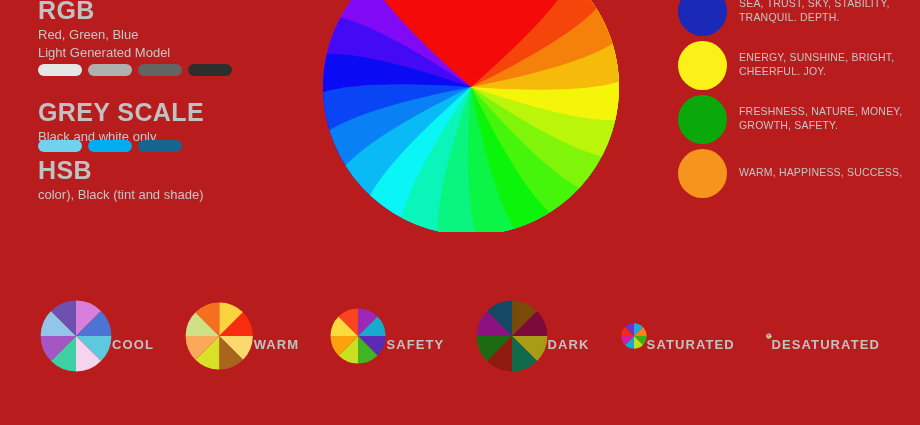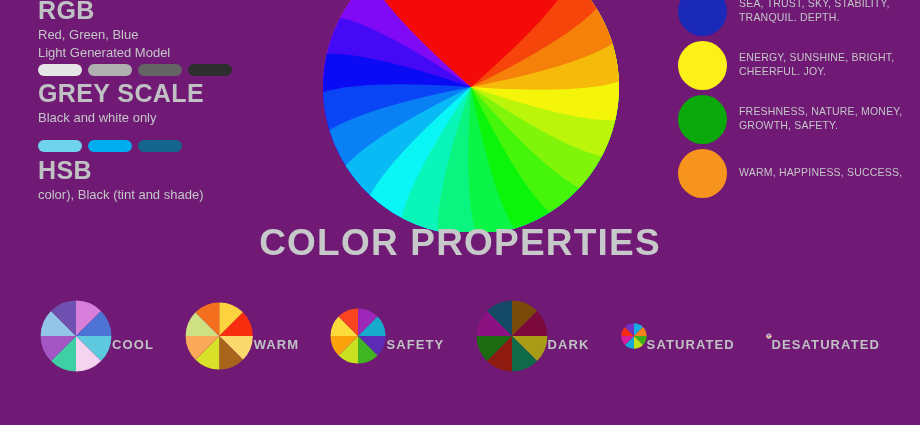--- a/index.html
+++ b/index.html
@@ -8,21 +8,21 @@
     padding: 0;
     background: #ffffff;
   }
   body {
     font-family: "Liberation Sans", sans-serif;
   }
   #canvas {
     position: relative;
     width: 920px;
     height: 425px;
-    background: #701a75;
+    background: #b91c1c;
     overflow: hidden;
   }
 
   
   .left-col {
     position: absolute;
     left: 38px;
     top: 0px;
     width: 230px;
   }
@@ -53,21 +53,21 @@
   .swatch {
     height: 12px;
     border-radius: 6px;
   }
 
   
   .blk-rgb { position: absolute; left: 0; top: -2px; }
   
   .row-grey { position: absolute; left: 0; top: 64px; }
   .row-grey .swatch { width: 44px; }
-  .blk-grey { position: absolute; left: 0; top: 81px; }
+  .blk-grey { position: absolute; left: 0; top: 100px; }
   
   .row-hsb { position: absolute; left: 0; top: 140px; }
   .row-hsb .swatch { width: 44px; }
   .blk-hsb { position: absolute; left: 0; top: 158px; }
 
   
   .spiral-wrap {
     position: absolute;
     left: 276px;
     top: -58px;
@@ -236,21 +236,20 @@
       </div>
     </div>
     <div class="meaning-row">
       <div class="meaning-dot" style="background: rgb(247, 148, 29);"></div>
       <div class="meaning-text">
         <div>WARM, HAPPINESS, SUCCESS,</div>
       </div>
     </div>
   </div>
 
-  <div class="section-title">COLOR PROPERTIES</div>
 
   <div class="wheels" id="wheels">
       <div class="wheel-item">
         <svg class="wheel-svg" width="112" height="112" viewBox="0 0 112 112">
           <path d="M 56 56 L 56 1 A 55 55 0 0 1 94.89087296526012 17.109127034739892 Z" fill="#d87edb"></path>
           <path d="M 56 56 L 94.89087296526012 17.109127034739892 A 55 55 0 0 1 111 56 Z" fill="#4d73d4"></path>
           <path d="M 56 56 L 111 56 A 55 55 0 0 1 94.89087296526012 94.89087296526012 Z" fill="#5ec8de"></path>
           <path d="M 56 56 L 94.89087296526012 94.89087296526012 A 55 55 0 0 1 56 111 Z" fill="#f4d4ef"></path>
           <path d="M 56 56 L 56 111 A 55 55 0 0 1 17.109127034739892 94.89087296526012 Z" fill="#3ecfa4"></path>
           <path d="M 56 56 L 17.109127034739892 94.89087296526012 A 55 55 0 0 1 1 56.00000000000001 Z" fill="#a457c4"></path>

